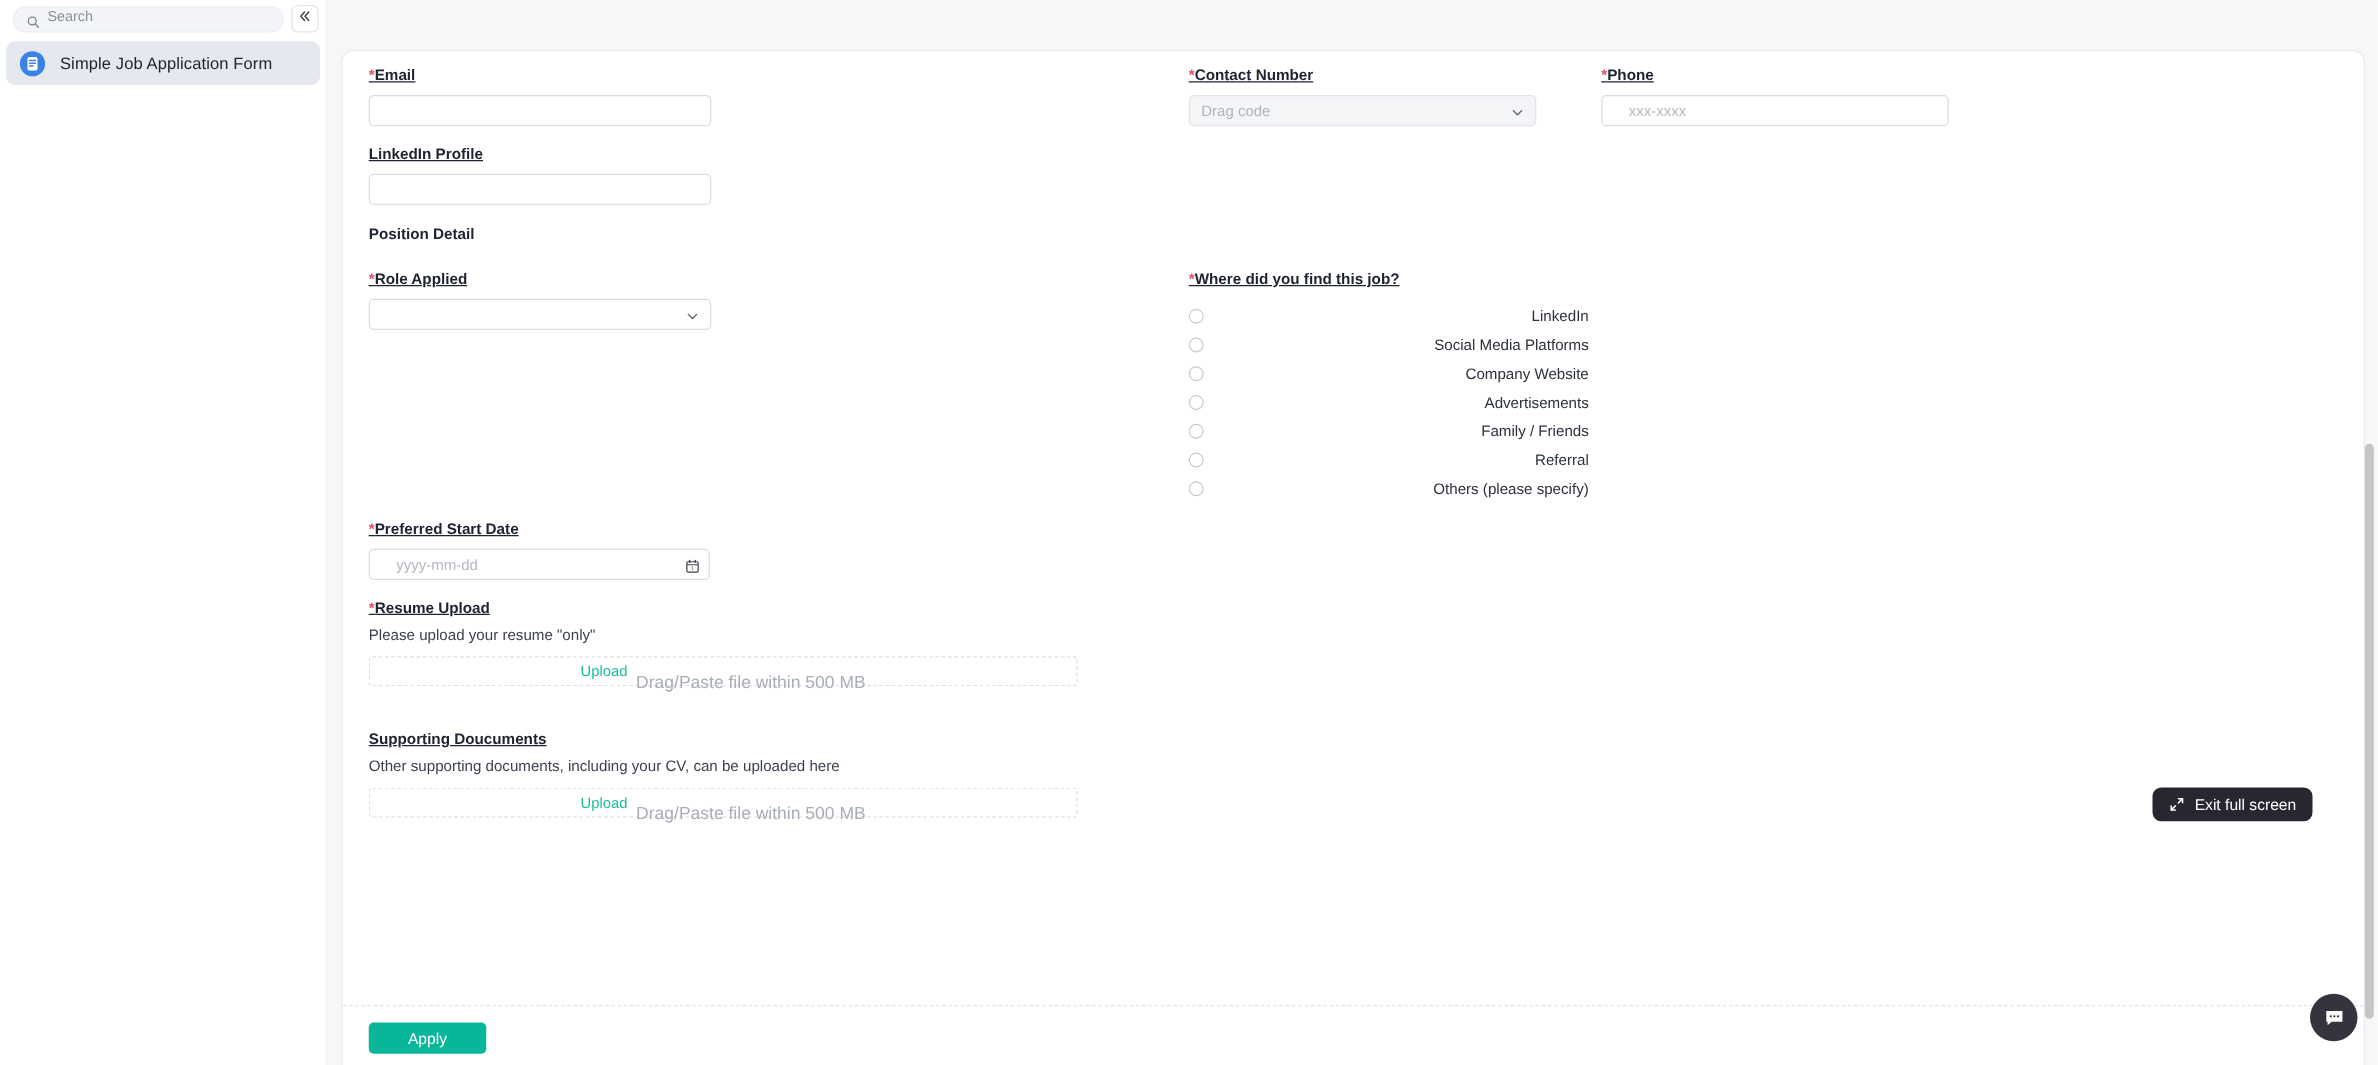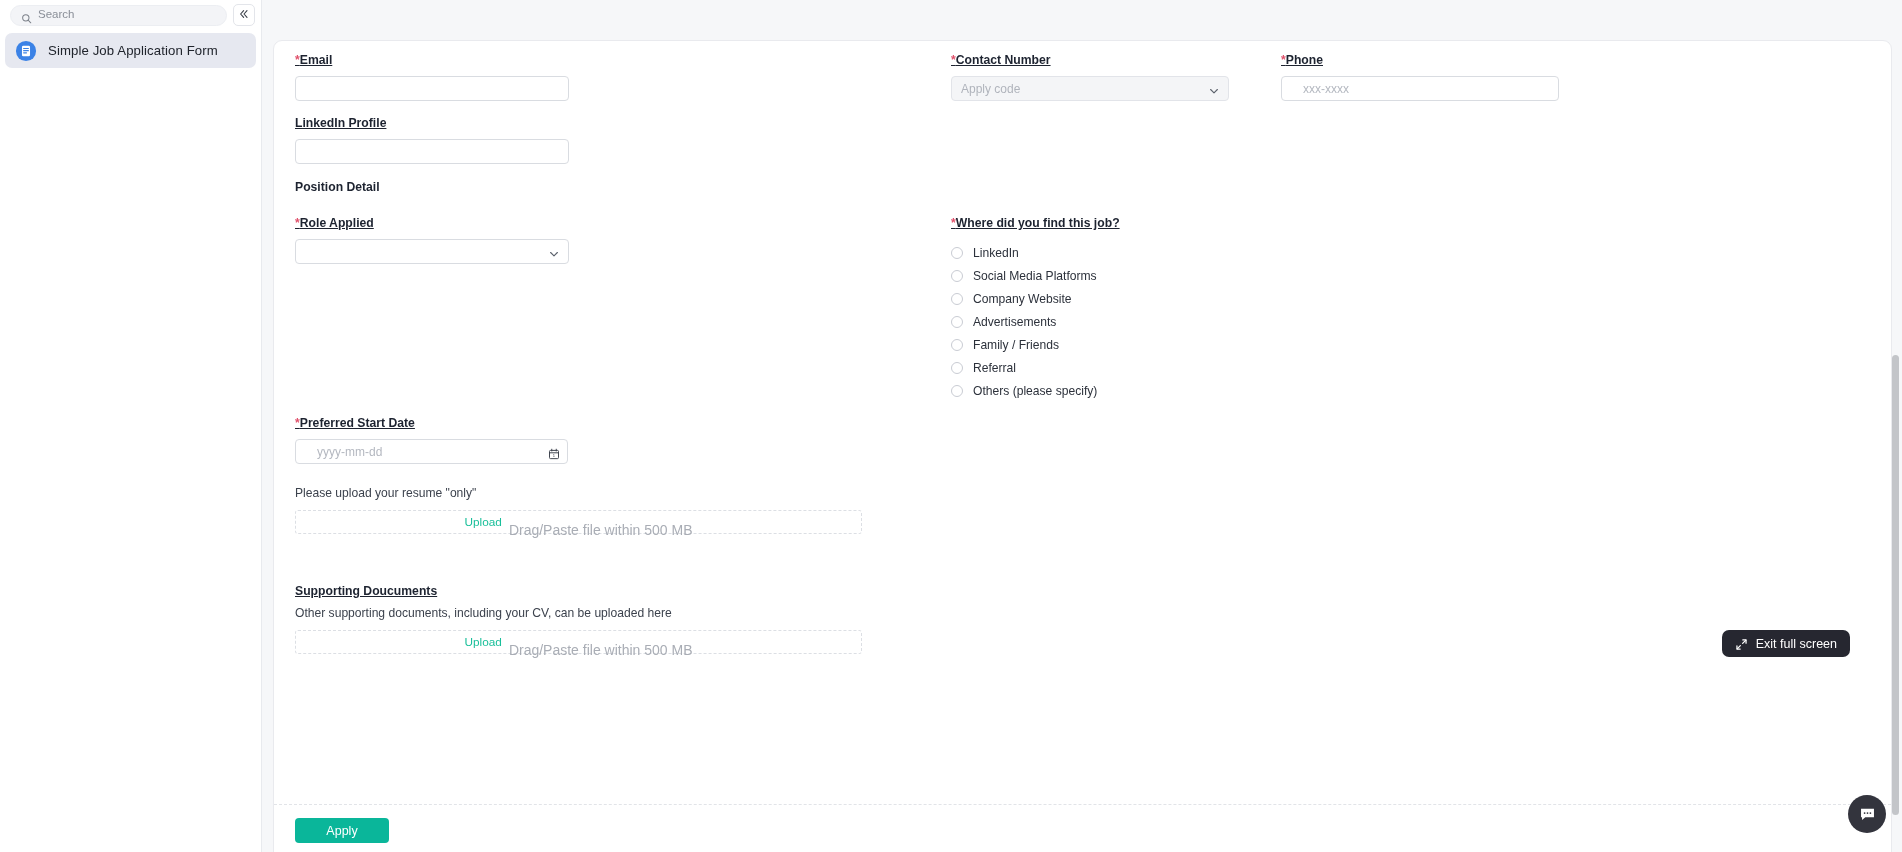--- a/index.html
+++ b/index.html
@@ -188,20 +188,21 @@
   .dz-upload { font-size: 11.8px; color: #19bf9a; }
   .dz-hint   { font-size: 14px; color: #a9adb5; margin-top: 16px; }
 
   
   .radio-row {
     display: flex;
     align-items: center;
     gap: 10px;
     height: 23px;
     cursor: pointer;
+    justify-content: space-between;
   }
   .radio-dot {
     width: 12px; height: 12px;
     border: 1px solid #c9ccd3;
     border-radius: 50%;
     background: #fff;
     flex: 0 0 12px;
   }
   .radio-lbl { font-size: 12.1px; color: #2c313b; white-space: nowrap; }
 
@@ -360,20 +361,21 @@
                   <line x1="2" y1="6.4" x2="14" y2="6.4" stroke="#3c414b" stroke-width="1.3"></line>
                   <line x1="5" y1="1.6" x2="5" y2="4" stroke="#3c414b" stroke-width="1.3" stroke-linecap="round"></line>
                   <line x1="11" y1="1.6" x2="11" y2="4" stroke="#3c414b" stroke-width="1.3" stroke-linecap="round"></line>
                   <text x="8" y="12.4" font-size="5.4" fill="#3c414b" text-anchor="middle" font-family="Liberation Sans">1</text>
                 </svg>
               </span>
             </div>
           </div>
 
           <div class="field" style="top:438px; left:0; width:567px;">
+            <div class="lbl"><span class="req">*</span><span>Resume Upload</span></div>
             <div class="helper" style="margin-top:7px;">Please upload your resume "only"</div>
             <div class="dropzone" style="margin-top:9px;">
               <span class="dz-upload">Upload</span>
               <span class="dz-hint">Drag/Paste file within 500 MB</span>
             </div>
           </div>
 
           <div class="field" style="top:543px; left:0; width:567px;">
             <div class="lbl">Supporting Doucuments</div>
             <div class="helper" style="margin-top:7px;">Other supporting documents, including your CV, can be uploaded here</div>
@@ -383,21 +385,21 @@
             </div>
           </div>
 
         </div>
 
         <div class="col-mid">
 
           <div class="field" style="top:12px; left:0; width:278px;">
             <div class="lbl"><span class="req">*</span><span>Contact Number</span></div>
             <div class="selectbox muted" style="margin-top:8px;">
-              <span class="ph">Apply code</span>
+              <span class="ph">Drag code</span>
               <span class="chev">
                 <svg viewBox="0 0 16 16" width="12" height="12">
                   <polyline points="3.5,6 8,10.5 12.5,6" fill="none" stroke="#5d636d" stroke-width="1.5" stroke-linecap="round" stroke-linejoin="round"></polyline>
                 </svg>
               </span>
             </div>
           </div>
 
           <div class="field" style="top:175px; left:0; width:320px;">
             <div class="lbl"><span class="req">*</span><span>Where did you find this job?</span></div>

